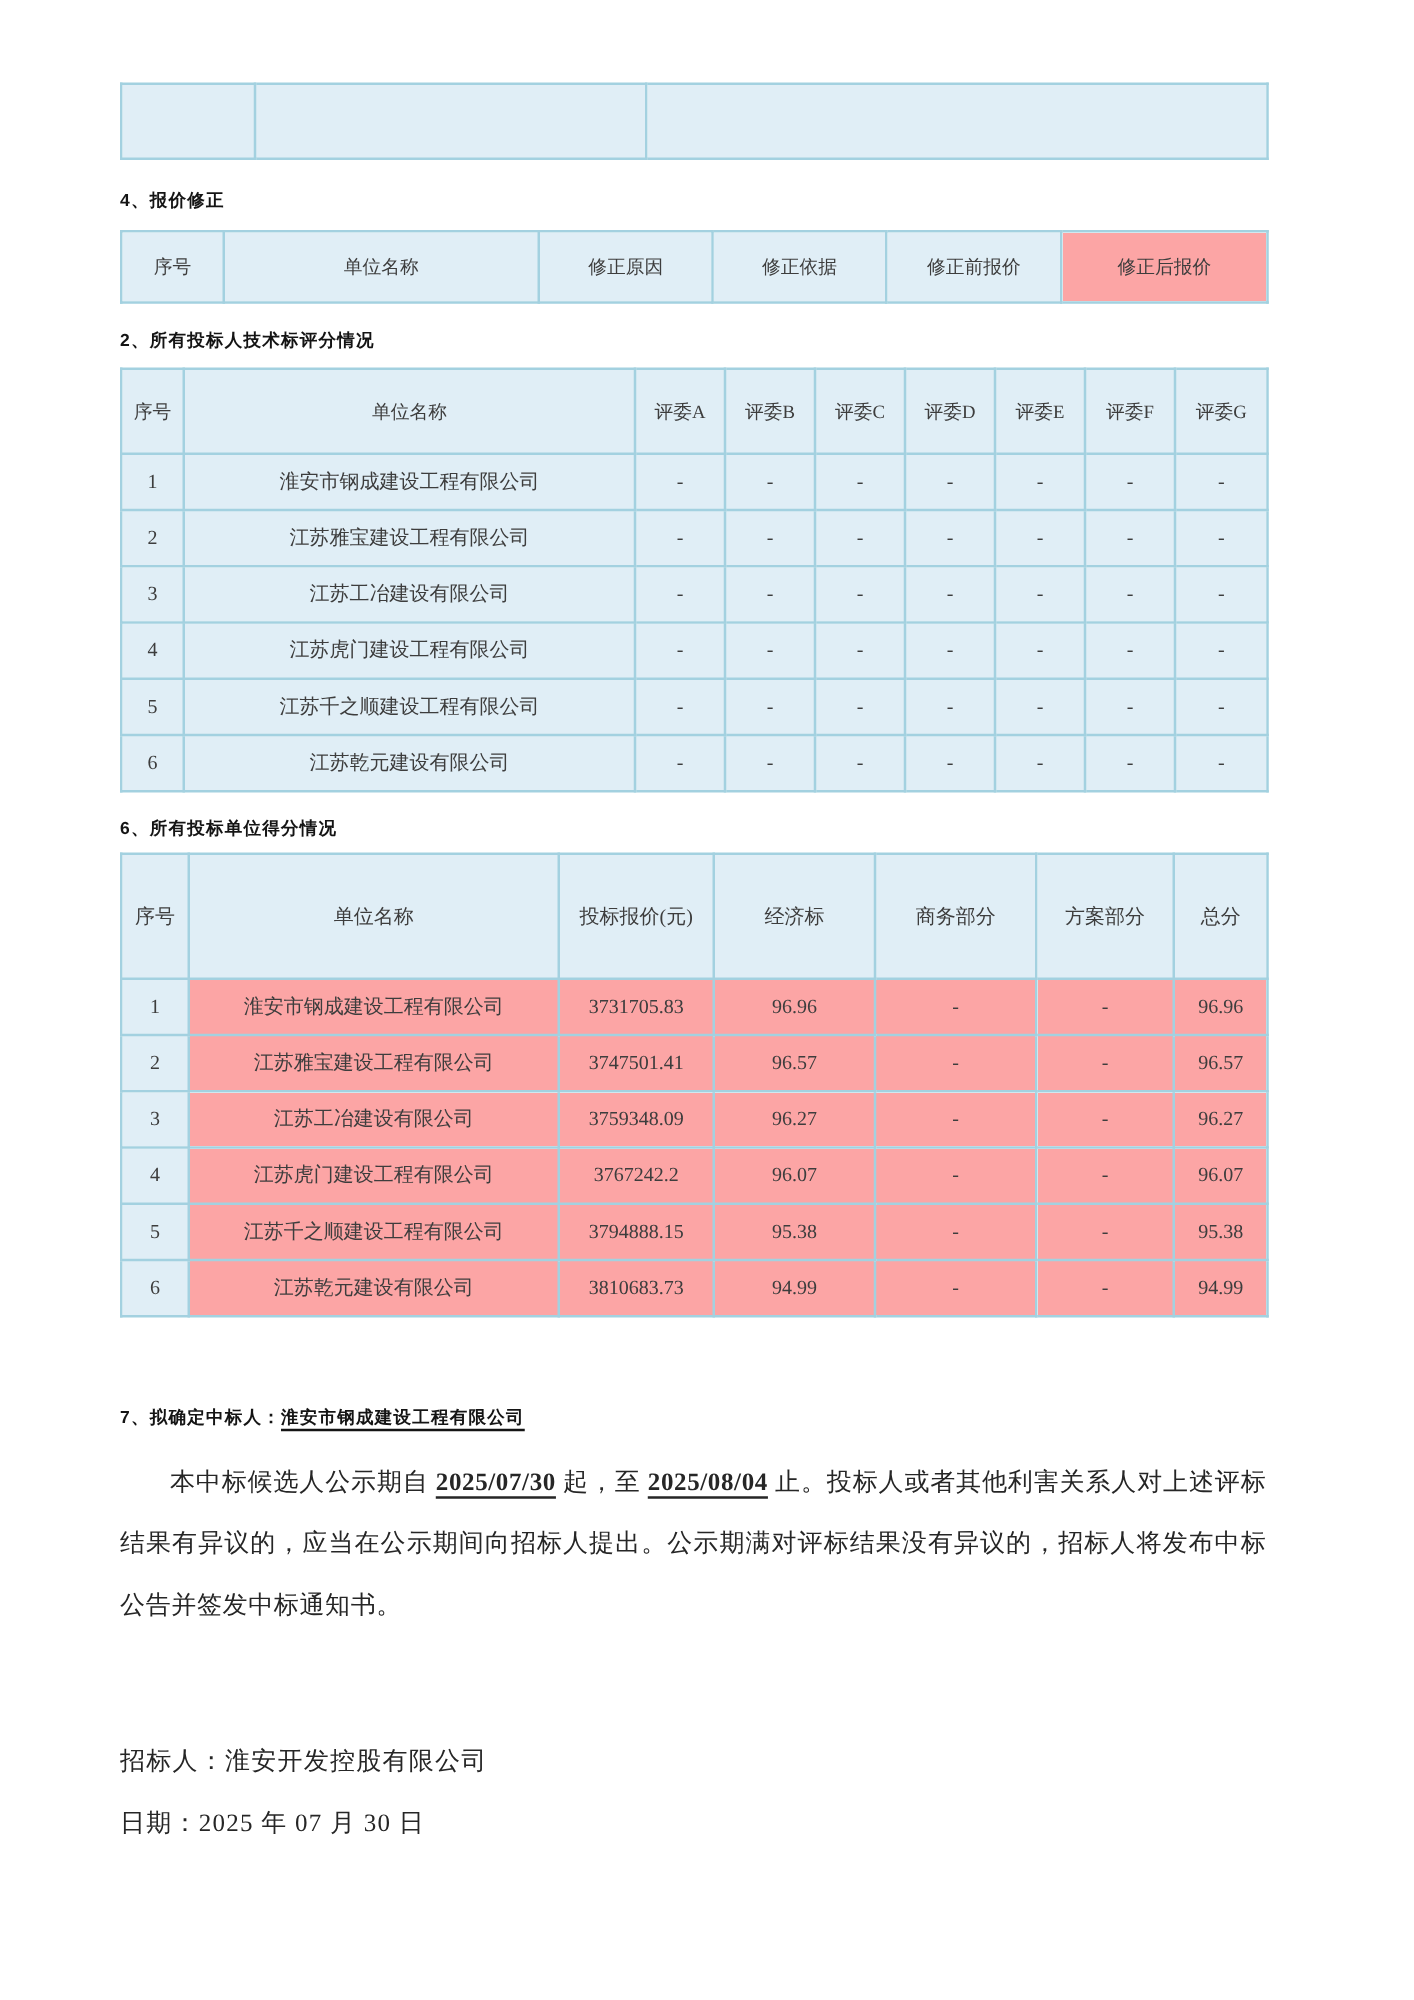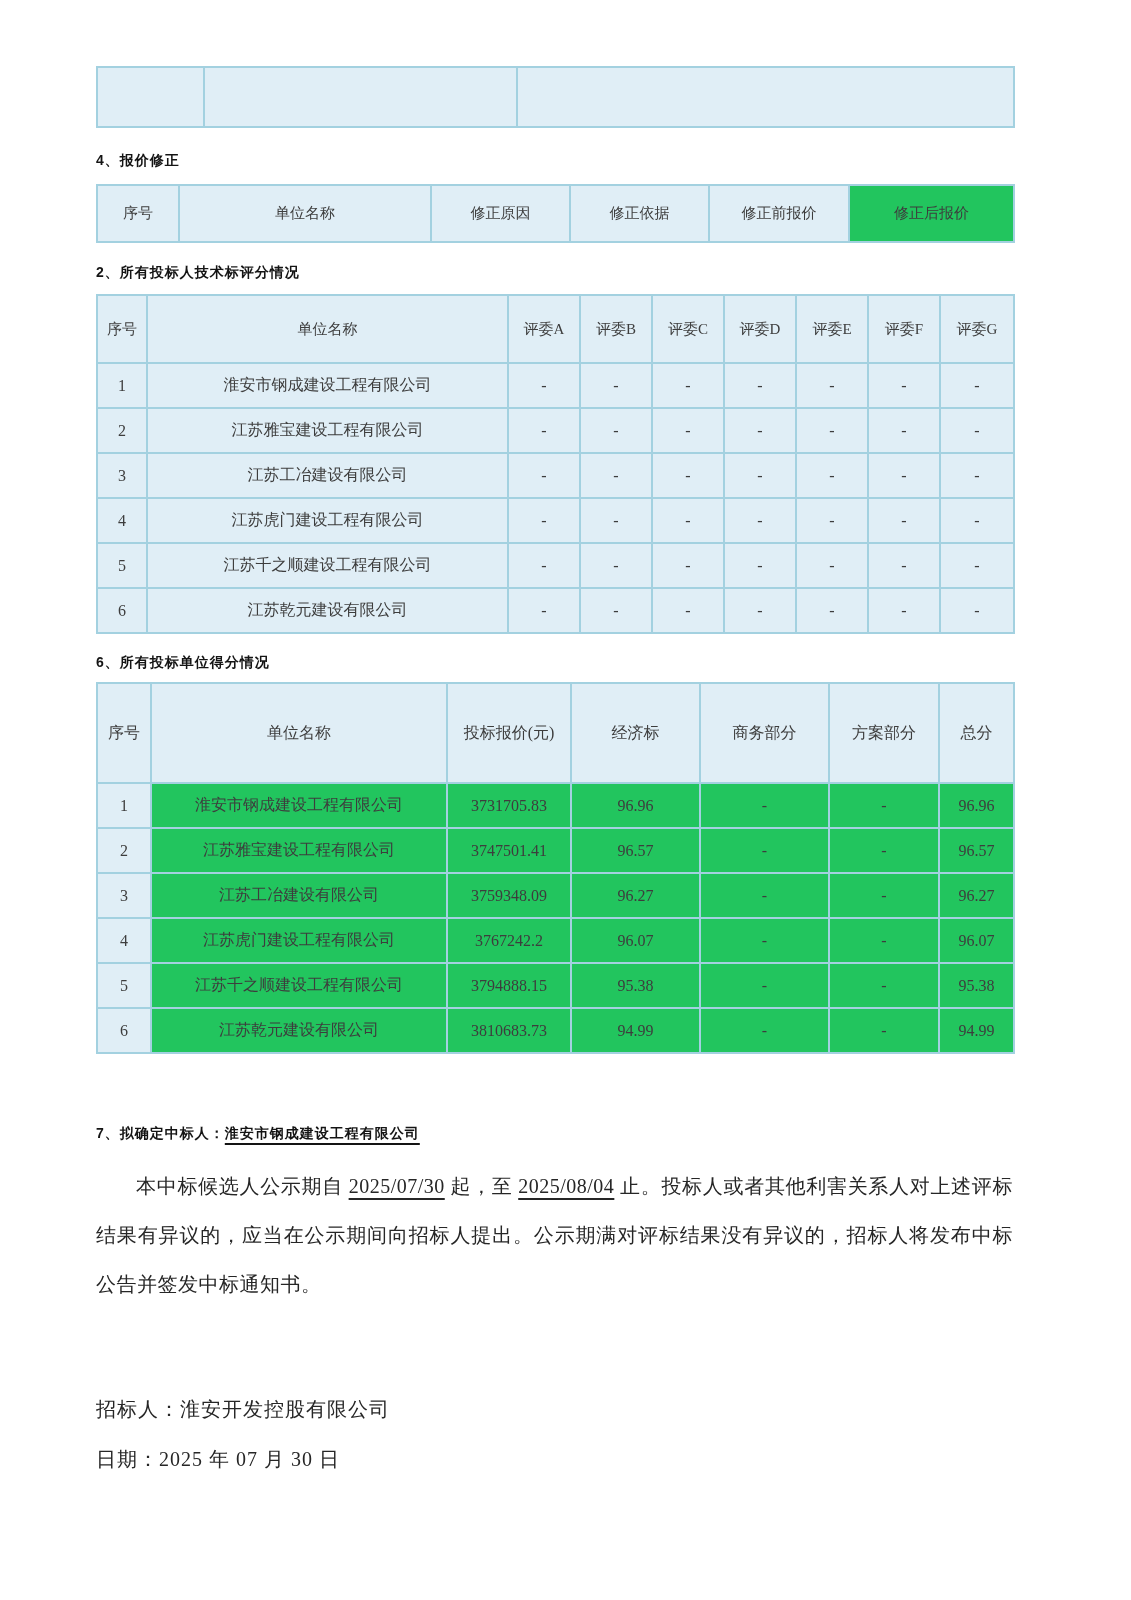--- a/index.html
+++ b/index.html
@@ -19,21 +19,21 @@
     background: #e0eef6;
     font-weight: normal;
     text-align: center;
     vertical-align: middle;
     color: #3d3d3d;
     padding: 0 3px;
     font-family: "Liberation Serif", serif;
     font-size: 16px;
     overflow: hidden;
   }
-  .t .bg-white { background: #22c55e; }
+  .t .bg-white { background: #fca5a5; }
 
   .frag-table { margin-top: 66px; }
   .frag-table td { height: 60px; }
 
   .sec-h {
     font-family: "Liberation Sans", sans-serif;
     font-size: 14px; line-height: 30px;
     font-weight: 700; color: #141414;
     letter-spacing: 1px;
   }
@@ -63,21 +63,21 @@
   .pub-para {
     margin-top: 14px;
     font-size: 20px;
     line-height: 49px;
     text-align: justify;
     text-indent: 2em;
     color: #262626;
     letter-spacing: 0.5px;
   }
   .pub-para .em {
-    font-weight: 400;
+    font-weight: 700;
     text-decoration: underline;
     text-underline-offset: 5px;
     text-decoration-thickness: 2px;
   }
 
   .sign-block {
     margin-top: 75px;
     font-size: 20px;
     line-height: 50px;
     color: #262626;

